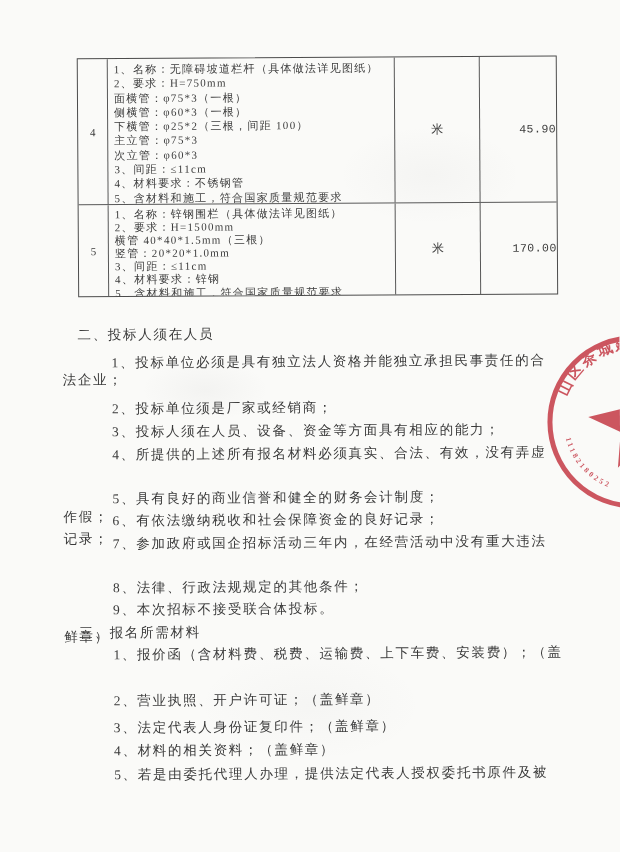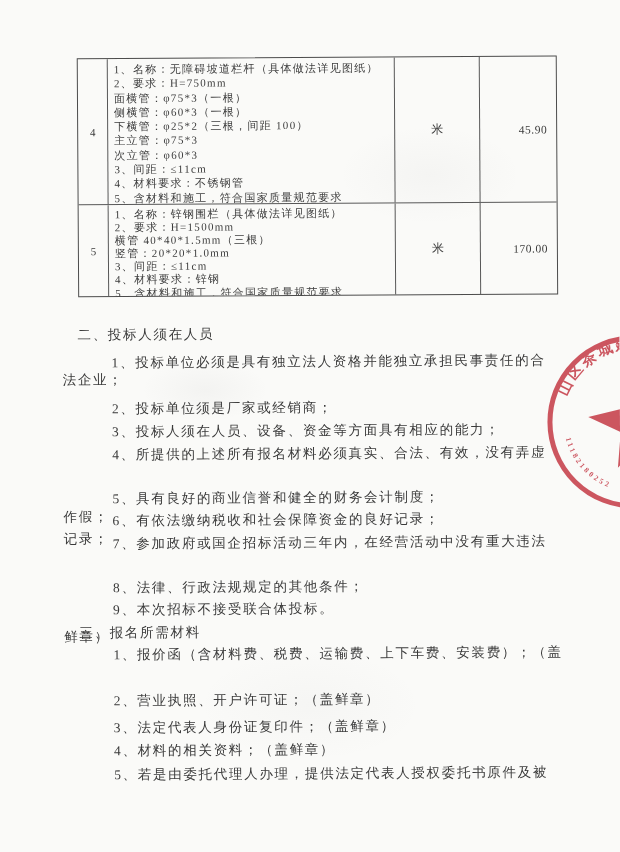--- a/index.html
+++ b/index.html
@@ -28,21 +28,21 @@
   .t-row.r0{height:145px;}
   .t-row.r1{height:91px;}
   .t-cell{box-sizing:border-box;overflow:hidden;}
   .t-cell + .t-cell{border-left:1px solid #585858;}
   .no-cell{display:flex;align-items:center;justify-content:center;font-size:11px;}
   .spec-cell{padding:3px 2px 0 6px;}
   .spec-line{font-size:11px;letter-spacing:1.3px;white-space:nowrap;}
   .r0 .spec-line{line-height:14.3px;}
   .r1 .spec-line{line-height:13.1px;}
   .unit-cell{display:flex;align-items:center;justify-content:center;font-size:12px;}
-  .qty-cell{display:flex;align-items:center;justify-content:flex-end;padding-right:9px;font-size:11.5px;letter-spacing:.5px;}
+  .qty-cell{display:flex;align-items:center;justify-content:flex-end;font-size:11.5px;letter-spacing:.5px;font-family:Liberation Mono, monospace;}
 
   
   .bline{position:absolute;font-size:13.5px;letter-spacing:1.7px;white-space:nowrap;color:#3a3a3a;}
   .indent-header{left:78px;}
   .indent-item{left:112px;}
   .indent-cont{left:63px;}
 
   
   .stamp{position:absolute;left:0;top:0;pointer-events:none;}
 </style>

